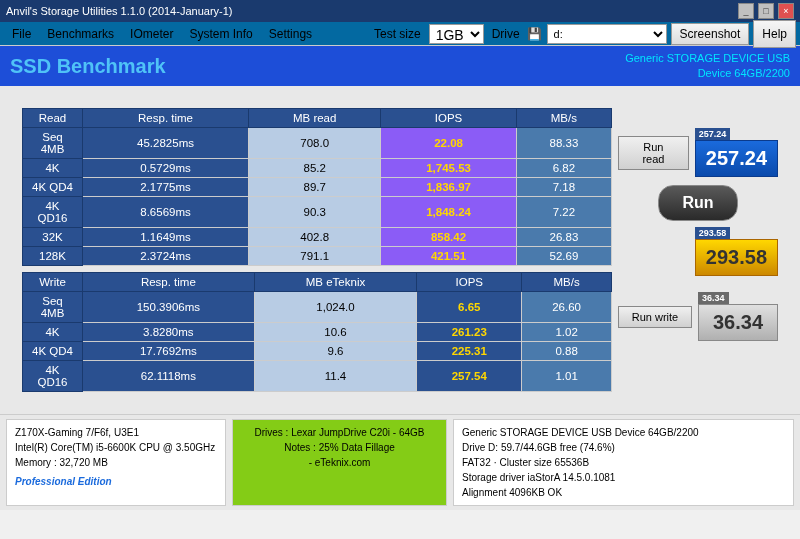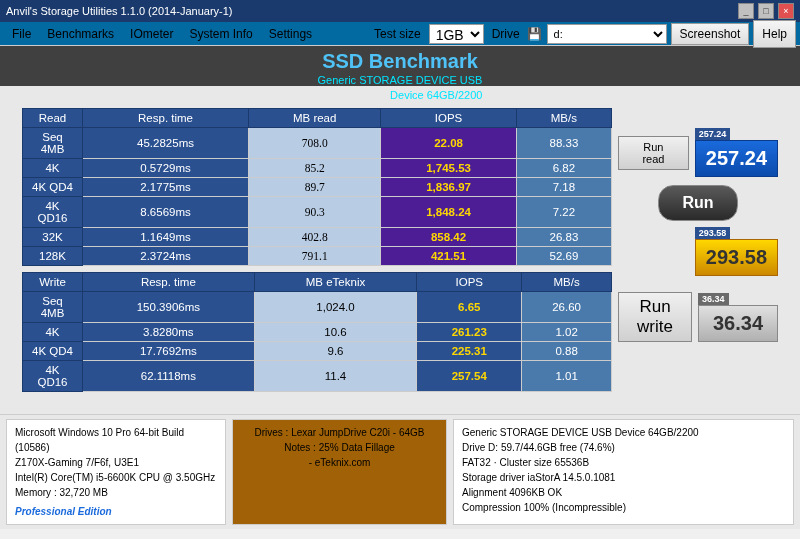--- a/index.html
+++ b/index.html
@@ -87,28 +87,27 @@
       background: linear-gradient(to bottom, #f5f5f5, #ddd);
       border: 1px solid #999;
       padding: 2px 8px;
       font-size: 12px;
       cursor: pointer;
       height: 28px;
     }
 
     
     .ssd-header {
-      background: #404040;
+      background: #1d4ed8;
       color: white;
       display: flex;
       align-items: center;
       justify-content: space-between;
       padding: 4px 10px;
       height: 40px;
-      flex-direction: column;
     }
     .ssd-title {
       font-size: 20px;
       font-weight: bold;
       color: #4fc3f7;
     }
     .device-info {
       text-align: right;
       color: #00e5ff;
       font-size: 11px;
@@ -151,22 +150,22 @@
       font-weight: normal;
       width: 60px;
     }
     .bench-table td {
       text-align: center;
       padding: 2px 4px;
       border: 1px solid #ccc;
       background: #f8f8f8;
     }
     .bench-table td.resp { background: #2a5090; color: white; }
-    .bench-table td.mb { background: #b8cce4; color: #000; font-family: Liberation Serif, serif; }
-    .bench-table td.iops { background: #4c1d95; color: #ffd700; font-weight: bold; }
+    .bench-table td.mb { background: #b8cce4; color: #000; }
+    .bench-table td.iops { background: #8b5cf6; color: #ffd700; font-weight: bold; }
     .bench-table td.mbs { background: #4a7aac; color: white; }
     .bench-table td.w-resp { background: #2a5090; color: white; }
     .bench-table td.w-mb { background: #b8cce4; color: #000; }
     .bench-table td.w-iops { background: #2a5090; color: #ffd700; font-weight: bold; }
     .bench-table td.w-mbs { background: #4a7aac; color: white; }
 
     
     .gauge-section {
       display: flex;
       flex-direction: column;
@@ -194,21 +193,21 @@
       font-weight: bold;
       cursor: pointer;
       width: 80px;
       text-align: center;
     }
 
     .run-write-btn {
       background: linear-gradient(to bottom, #f0f0f0, #d0d0d0);
       border: 1px solid #888;
       padding: 4px 12px;
-      font-size: 17px;
+      font-size: 11px;
       cursor: pointer;
       width: 80px;
       text-align: center;
     }
 
     .score-value-box-blue {
       background: linear-gradient(to bottom, #1a6adc, #0a4aac);
       color: white;
       font-size: 22px;
       font-weight: bold;
@@ -251,21 +250,21 @@
     }
     .bottom-sys {
       background: white;
       border: 1px solid #ccc;
       padding: 5px 8px;
       flex: 0 0 220px;
       font-size: 10px;
       line-height: 1.5;
     }
     .bottom-drives {
-      background: #a16207;
+      background: #84cc16;
       border: 1px solid #ccc;
       padding: 5px 8px;
       flex: 0 0 215px;
       font-size: 10px;
       line-height: 1.5;
       text-align: center;
     }
     .bottom-device {
       background: white;
       border: 1px solid #ccc;
@@ -457,32 +456,30 @@
         <div class="score-value-box-gray" style="margin-top:12px; font-size:20px;">36.34</div>
       </div>
     </div>
 
   </div>
 
 </div>
 
 <div class="bottom-bar">
   <div class="bottom-sys">
-    <div>Microsoft Windows 10 Pro 64-bit Build (10586)</div>
     <div>Z170X-Gaming 7/F6f, U3E1</div>
     <div>Intel(R) Core(TM) i5-6600K CPU @ 3.50GHz</div>
     <div>Memory : 32,720 MB</div>
     <div class="pro-edition">Professional Edition</div>
   </div>
   <div class="bottom-drives">
     <div>Drives : Lexar JumpDrive C20i - 64GB</div>
     <div>Notes : 25% Data Fillage</div>
     <div>- eTeknix.com</div>
   </div>
   <div class="bottom-device">
     <div>Generic STORAGE DEVICE USB Device 64GB/2200</div>
     <div>Drive D: 59.7/44.6GB free (74.6%)</div>
     <div>FAT32 · Cluster size 65536B</div>
     <div>Storage driver  iaStorA 14.5.0.1081</div>
     <div>Alignment 4096KB OK</div>
-    <div>Compression 100% (Incompressible)</div>
   </div>
 </div>
 
 </body></html>

